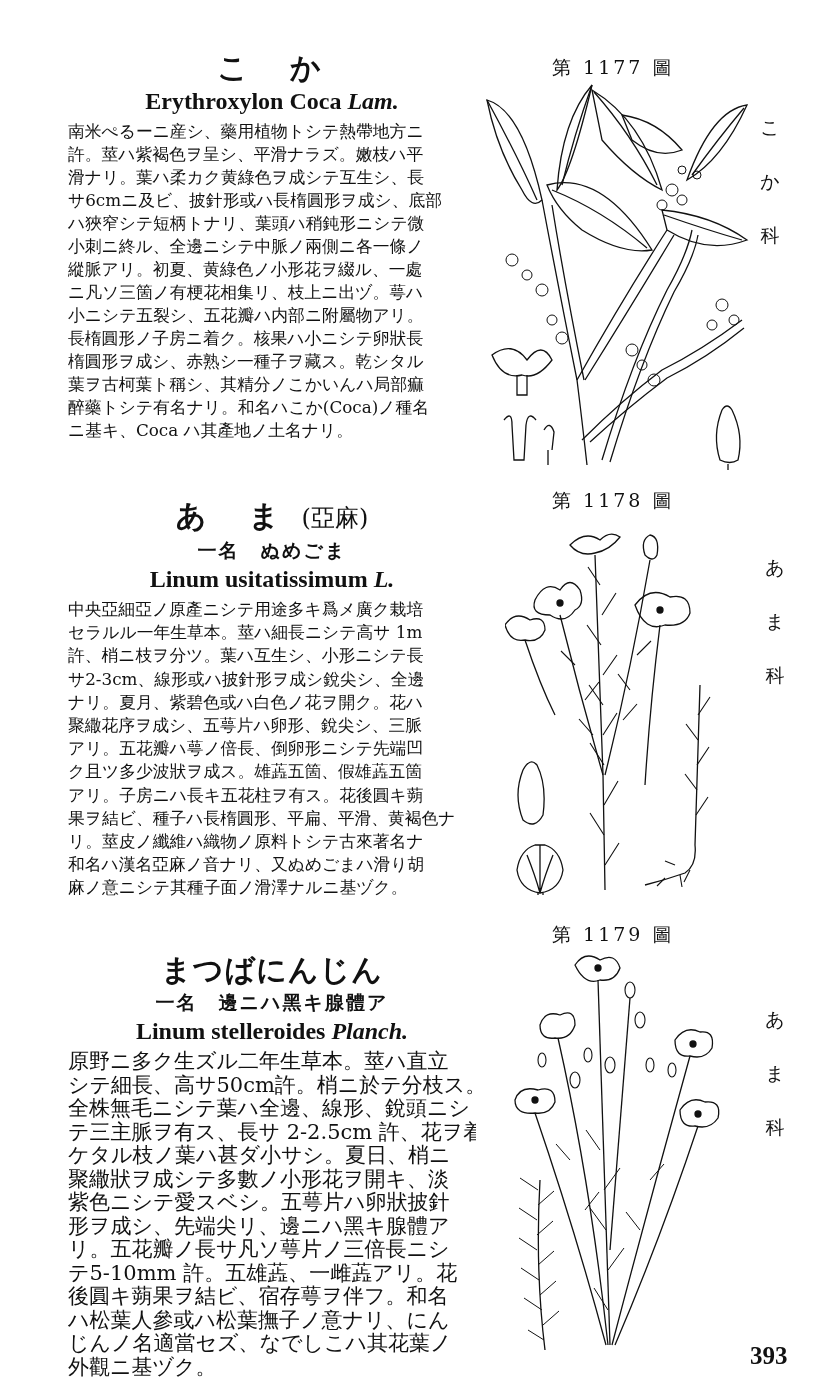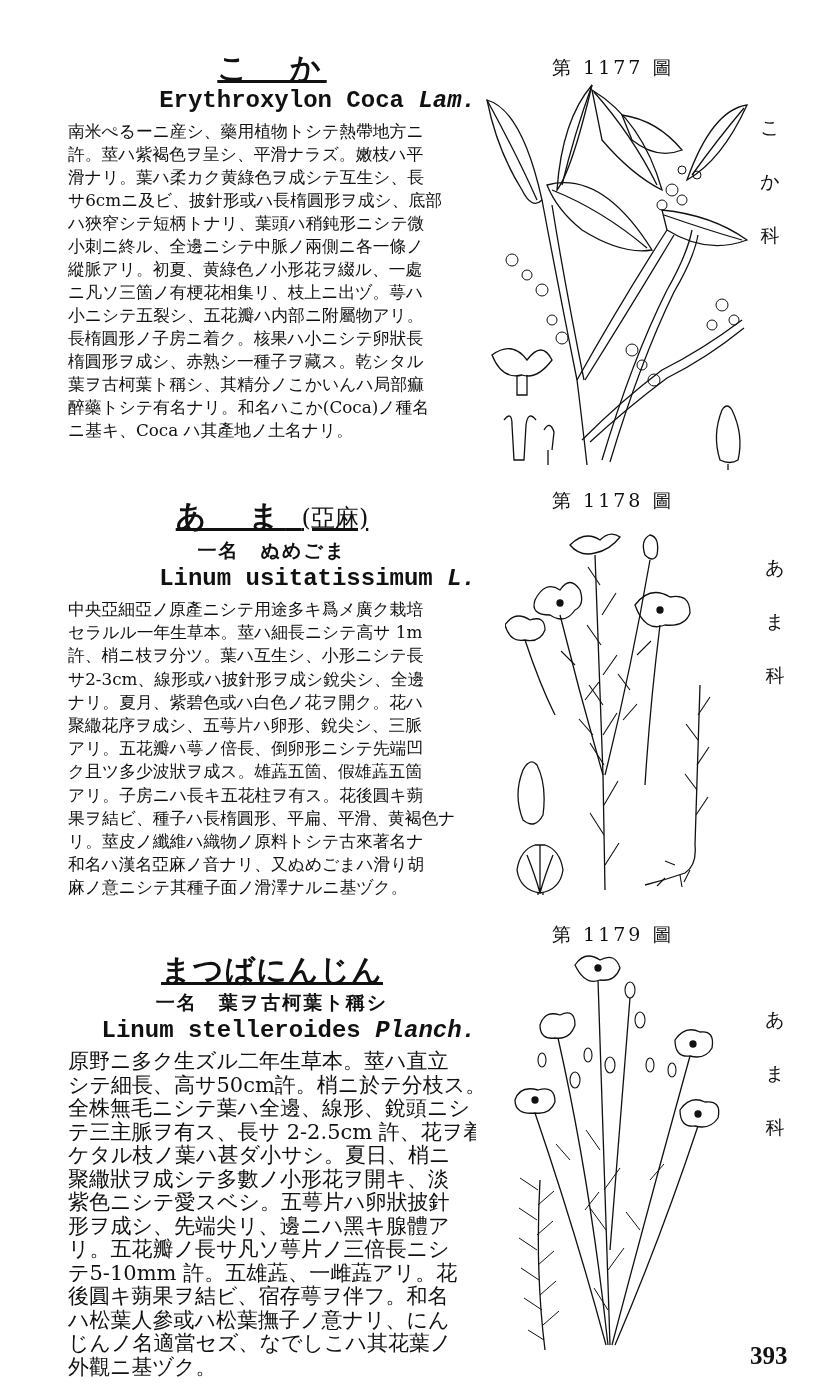--- a/index.html
+++ b/index.html
@@ -1,22 +1,22 @@
 <!DOCTYPE html>
 <html><head>
 <meta charset="utf-8">
 <style>
   html, body { margin: 0; padding: 0; background: #ffffff; }
   body { width: 840px; height: 1400px; position: relative; overflow: hidden; color: #111; font-family: "DejaVu Serif", serif; }
   .entry { position: absolute; left: 0; width: 840px; }
   .textcol { position: absolute; left: 68px; width: 408px; text-align: center; }
-  .jp-title { font-family: "DejaVu Sans", sans-serif; font-weight: bold; font-size: 30px; letter-spacing: 6px; line-height: 36px; margin: 0; text-decoration: underline; }
+  .jp-title { font-family: "DejaVu Sans", sans-serif; font-weight: bold; font-size: 30px; letter-spacing: 6px; line-height: 36px; margin: 0; }
   .jp-title .paren { font-weight: normal; font-size: 24px; letter-spacing: 0; font-family: "DejaVu Serif", serif; }
   .alt-name { font-family: "DejaVu Sans", sans-serif; font-weight: bold; font-size: 19px; line-height: 28px; letter-spacing: 2px; }
-  .sci { font-family: Liberation Mono, monospace; font-weight: bold; font-size: 24px; line-height: 30px; text-align: right; }
+  .sci { font-family: Liberation Serif, serif; font-weight: bold; font-size: 24px; line-height: 30px; }
   .sci i { font-weight: bold; }
   .body { font-family: "DejaVu Serif", serif; font-weight: normal; text-align: justify; text-align-last: left; margin-top: 4px; }
   .body .line { display: block; white-space: nowrap; overflow: hidden; }
   .figlabel { position: absolute; font-family: "DejaVu Serif", serif; font-size: 19px; letter-spacing: 3px; }
   .family { position: absolute; width: 26px; font-family: "DejaVu Serif", serif; font-size: 19px; line-height: 54px; text-align: center; }
   .illus { position: absolute; }
   .illus svg { width: 100%; height: 100%; }
   .pageno { position: absolute; left: 750px; top: 1342px; font-family: "Liberation Serif", serif; font-weight: bold; font-size: 25px; }
 </style>
 </head>
@@ -187,21 +187,21 @@
   <div class="family" style="left:762px; top:540px;">
     <div>あ</div>
     <div>ま</div>
     <div>科</div>
   </div>
 </section>
 
 <section class="entry" style="top:0;">
   <div class="textcol" style="top:952px;">
     <h1 class="jp-title" style="letter-spacing:1px;">まつばにんじん</h1>
-    <div class="alt-name">一名　葉ヲ古柯葉ト稱シ</div>
+    <div class="alt-name">一名　邊ニハ黑キ腺體ア</div>
     <div class="sci">
       <span>Linum stelleroides</span>
       <i>Planch.</i>
     </div>
     <div class="body" style="font-size:21px; line-height:23.5px;">
       <span class="line">原野ニ多ク生ズル二年生草本。莖ハ直立</span>
       <span class="line">シテ細長、高サ50cm許。梢ニ於テ分枝ス。</span>
       <span class="line">全株無毛ニシテ葉ハ全邊、線形、銳頭ニシ</span>
       <span class="line">テ三主脈ヲ有ス、長サ 2-2.5cm 許、花ヲ着</span>
       <span class="line">ケタル枝ノ葉ハ甚ダ小サシ。夏日、梢ニ</span>

